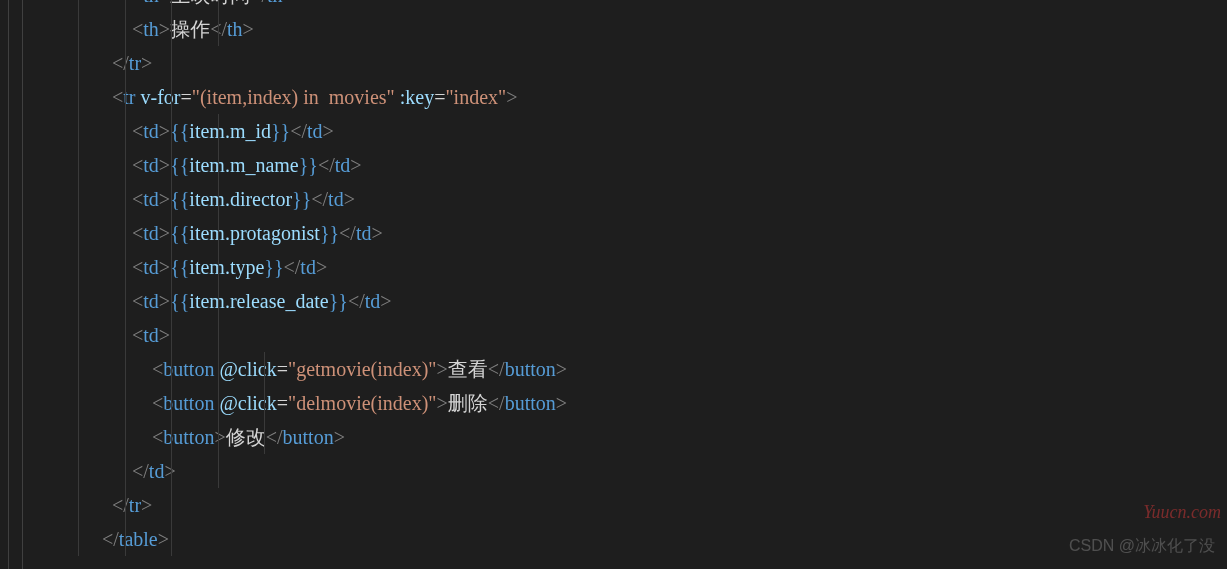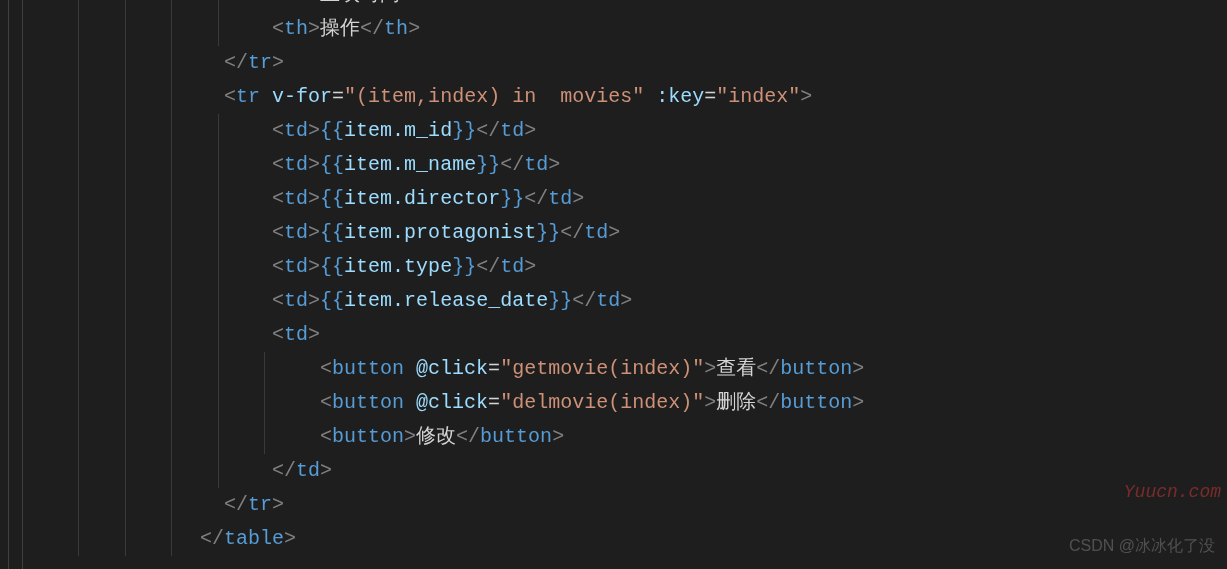--- a/index.html
+++ b/index.html
@@ -30,43 +30,43 @@
     bottom: 0;
     width: 1px;
     background: #404040;
   }
   .code {
     padding-left: 0;
     white-space: pre;
     color: #d4d4d4;
     position: relative;
   }
-  .line { display: block; height: 34px; }
+  .line { display: block; height: 34px; font-family: Liberation Serif, serif; }
   .c-tag { color: #569cd6; }
   .c-brkt { color: #808080; }
   .c-attr { color: #9cdcfe; }
   .c-str { color: #ce9178; }
   .c-text { color: #d4d4d4; }
   .c-mustache { color: #569cd6; }
   .c-expr { color: #9cdcfe; }
   .watermark {
     position: absolute;
     bottom: 6px;
     right: 12px;
     color: rgba(255,255,255,0.22);
     font-size: 16px;
     font-family: sans-serif;
   }
   .watermark2 {
     position: absolute;
-    bottom: 60px;
+    bottom: 40px;
     right: 6px;
     color: rgba(234,60,60,0.45);
     font-size: 18px;
-    font-family: Liberation Mono, monospace;
+    font-family: Liberation Serif, serif;
     font-style: italic;
     font-weight: 500;
   }
 </style>
 </head>
 <body>
 
 <div class="editor">
   <div class="gutter">
     <div class="fold-line" style="left:8px"></div>

